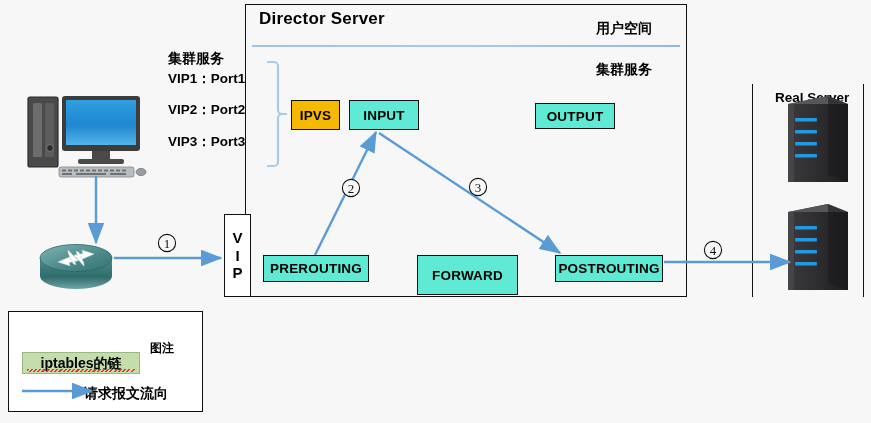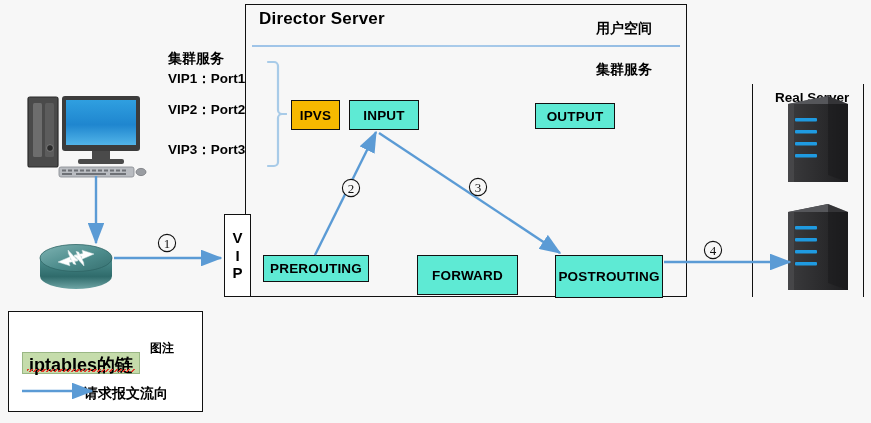--- a/index.html
+++ b/index.html
@@ -18,45 +18,45 @@
 
   
   .chain{box-sizing:border-box;border:1.4px solid #111;background:#5eead4;
       display:flex;align-items:center;justify-content:center;
       font-size:13.5px;font-weight:bold;color:#000;letter-spacing:.2px;}
   #ipvs-box{left:291px;top:100px;width:49px;height:30px;background:#f7b900;text-align:center;}
   #input-box{left:349px;top:100px;width:70px;height:30px;}
   #output-box{left:494px;top:103px;width:80px;height:26px;margin-left:41px;}
   #prerouting-box{left:263px;top:255px;width:106px;height:27px;}
   #forward-box{left:417px;top:255px;width:101px;height:40px;}
-  #postrouting-box{left:555px;top:255px;width:108px;height:43px;}
+  #postrouting-box{left:555px;top:255px;width:108px;height:27px;}
 
   
   #vip-box{left:224px;top:214px;width:27px;height:83px;background:#fff;
       border:1.6px solid #111;box-sizing:border-box;display:flex;flex-direction:column;
       align-items:center;justify-content:center;gap:2px;
       font-size:15px;font-weight:bold;line-height:1.05;}
 
   
   #cluster-label{left:168px;top:50px;font-size:14px;font-weight:bold;}
   .vip-line{left:168px;font-size:13.5px;font-weight:bold;}
-  #vip1{top:70px;} #vip2{top:101px;} #vip3{top:133px;margin-top:8px;}
+  #vip1{top:70px;} #vip2{top:101px;} #vip3{top:133px;}
 
   
   #realserver-panel{left:752px;top:84px;width:112px;height:213px;
       box-sizing:border-box;border-left:1.5px solid #111;border-right:1.5px solid #111;}
   #realserver-title{left:775px;top:90px;font-size:13.5px;font-weight:bold;}
 
   
   #legend-box{left:8px;top:311px;width:195px;height:101px;background:#fff;
       border:1.4px solid #111;box-sizing:border-box;}
   #legend-title{left:150px;top:340px;font-size:12px;font-weight:bold;}
   #legend-chain{left:22px;top:352px;width:118px;height:22px;background:#c5dcab;
-      border:1px solid #9ab785;box-sizing:border-box;display:flex;align-items:flex-start;
-      justify-content:center;font-size:18px;font-weight:bold;position:relative;}
+      border:1px solid #9ab785;box-sizing:border-box;display:flex;align-items:flex-end;
+      justify-content:center;font-size:14px;font-weight:bold;position:relative;}
   #legend-chain .squiggle{position:absolute;left:4px;right:4px;bottom:1px;height:3px;
       background:repeating-linear-gradient(135deg,#e23b2e 0 1.5px,transparent 1.5px 3px);}
   #legend-flow-text{left:84px;top:385px;font-size:14px;font-weight:bold;}
 
   svg{position:absolute;left:0;top:0;overflow:visible;}
   #wires{width:871px;height:423px;pointer-events:none;}
 </style>
 </head>
 <body>
 

